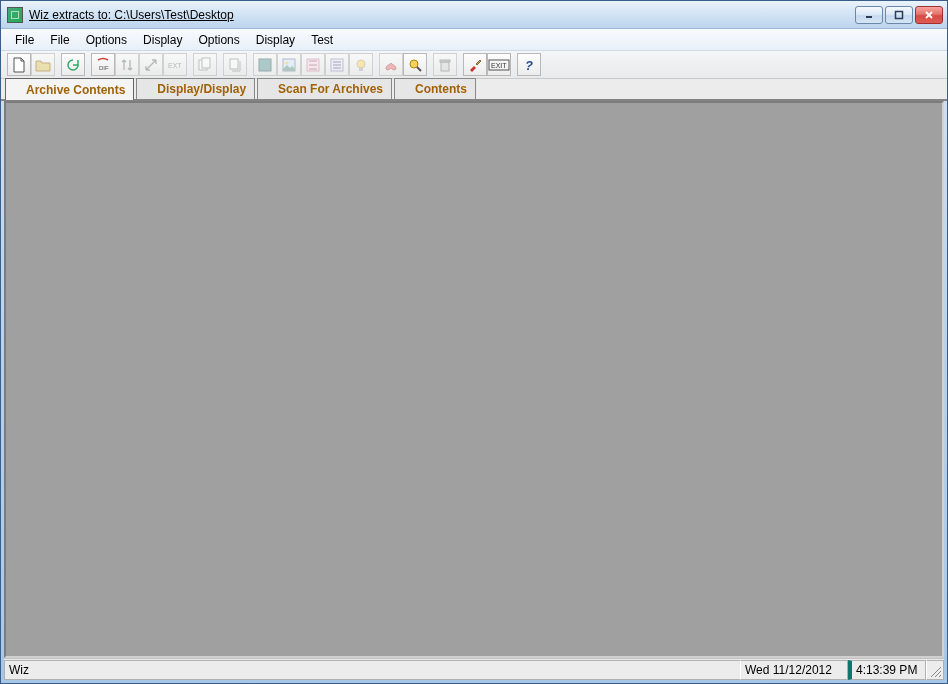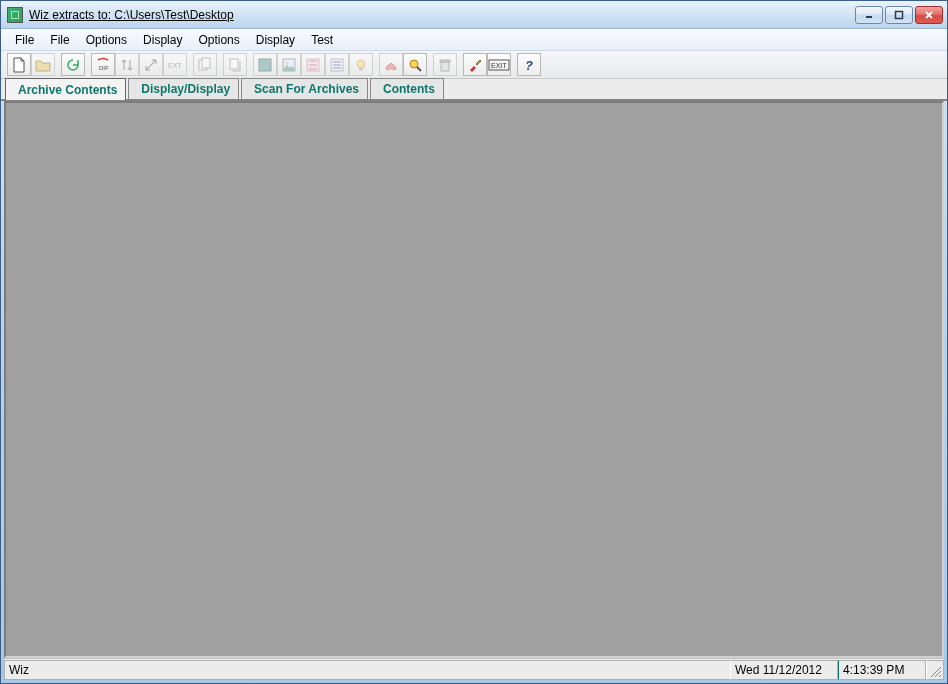--- a/index.html
+++ b/index.html
@@ -77,26 +77,26 @@
   .tool-btn svg { display:block; }
 
   .tabstrip {
     height: 22px;
     background: #ececec;
     display: flex; align-items: flex-end;
     padding: 0 4px 0 4px;
     border-bottom: 2px solid #848484;
   }
   .tab {
-    padding: 3px 8px 3px 12px;
+    padding: 3px 8px 3px 20px;
     border: 1px solid #888;
     border-bottom: none;
     background: #e6e6e6;
     font-weight: bold;
-    color: #0f766e;
+    color: #a16207;
     margin-right: 2px;
     position: relative;
     cursor: default;
     font-size: 12px;
   }
   .tab.active {
     background: #f4f4f4;
     border-color: #666;
     z-index: 2;
     top: 1px;
@@ -121,21 +121,21 @@
   }
   .status-cell {
     border: 1px solid #b0b0b0;
     height: 20px;
     display: flex; align-items: center;
     padding: 0 4px;
     background: #ececec;
   }
   .status-main { flex: 1; border-right: none; }
   .status-date { width: 108px; border-left:1px solid #fff; }
-  .status-time { width: 88px; border-left:1px solid #0f766e; }
+  .status-time { width: 78px; border-left:4px solid #0f766e; }
   .grip {
     width: 18px; height: 20px;
     border: 1px solid #b0b0b0; border-left:1px solid #fff;
     display:flex; align-items:flex-end; justify-content:flex-end;
     padding:2px;
   }
   .grip svg { display:block; }
 </style>
 </head>
 <body>

